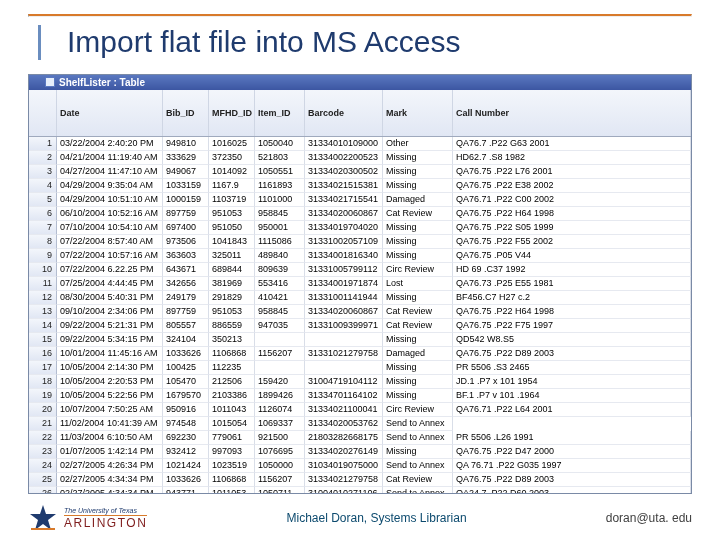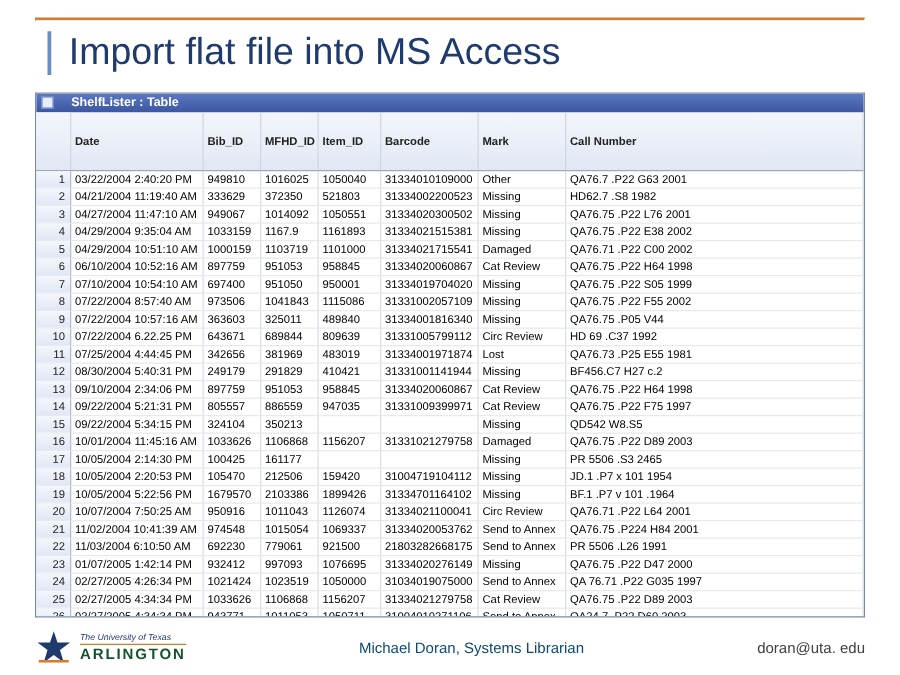--- a/index.html
+++ b/index.html
@@ -22,41 +22,41 @@
   .rule-top {
     border-top: 2px solid #d87a2b;
     margin: 0 0 8px 0;
   }
   .title {
     color: #1f3b6e;
     font-size: 30px;
     font-weight: 400;
     margin: 0 0 8px 10px;
     border-left: 3px solid #6a8dbf;
-    padding-left: 14px;
+    padding-left: 26px;
     line-height: 1.15;
   }
   .table-shell {
     border: 1px solid #7a8aa6;
     flex: 1 1 auto;
     display: flex;
     flex-direction: column;
     font-size: 9px;
     overflow: hidden;
     margin-top: 6px;
   }
   .shell-bar {
     background: linear-gradient(to bottom, #5a78c0, #3c56a2);
     color: #ffffff;
-    padding: 2px 4px;
+    padding: 2px 16px;
     font-size: 10px;
     font-weight: bold;
     display: flex;
     align-items: center;
-    gap: 12px;
+    gap: 2px;
   }
   .shell-bar .sq {
     width: 10px; height: 10px;
     background: #e6eefb;
     border: 1px solid #5a78c0;
     box-sizing: border-box;
     margin-right: 2px;
   }
   .thead, .row {
     display: grid;
@@ -116,23 +116,23 @@
   .logo-star svg { display:block; }
   .subtitle-block {
     display: flex;
     flex-direction: column;
     font-size: 7px;
     line-height: 1;
   }
   .subtitle-block .line1 { color: #1f3b6e; font-style: italic; }
   .subtitle-block .line2 {
     font-size: 12px;
-    font-weight: bold;
+    font-weight: normal;
     letter-spacing: 1.5px;
-    color: #14532d;
+    color: #7f1d1d;
     border-top: 1px solid #d87a2b;
     margin-top: 1px;
     padding-top: 1px;
     text-align: right;
   }
   .footer-center {
     color: #0c4a6e;
     font-size: 12px;
   }
   .footer-right {
@@ -261,21 +261,21 @@
           <div>809639</div>
           <div>31331005799112</div>
           <div>Circ Review</div>
           <div>HD 69 .C37 1992</div>
         </div>
         <div class="row">
           <div>11</div>
           <div>07/25/2004 4:44:45 PM</div>
           <div>342656</div>
           <div>381969</div>
-          <div>483019</div>
+          <div>553416</div>
           <div>31334001971874</div>
           <div>Lost</div>
           <div>QA76.73 .P25 E55 1981</div>
         </div>
         <div class="row">
           <div>12</div>
           <div>08/30/2004 5:40:31 PM</div>
           <div>249179</div>
           <div>291829</div>
           <div>410421</div>
@@ -320,21 +320,21 @@
           <div>1106868</div>
           <div>1156207</div>
           <div>31331021279758</div>
           <div>Damaged</div>
           <div>QA76.75 .P22 D89 2003</div>
         </div>
         <div class="row">
           <div>17</div>
           <div>10/05/2004 2:14:30 PM</div>
           <div>100425</div>
-          <div>161177</div>
+          <div>112235</div>
           <div></div>
           <div></div>
           <div>Missing</div>
           <div>PR 5506 .S3 2465</div>
         </div>
         <div class="row">
           <div>18</div>
           <div>10/05/2004 2:20:53 PM</div>
           <div>105470</div>
           <div>212506</div>
@@ -364,21 +364,20 @@
           <div>QA76.71 .P22 L64 2001</div>
         </div>
         <div class="row">
           <div>21</div>
           <div>11/02/2004 10:41:39 AM</div>
           <div>974548</div>
           <div>1015054</div>
           <div>1069337</div>
           <div>31334020053762</div>
           <div>Send to Annex</div>
-          <div>QA76.75 .P224 H84 2001</div>
         </div>
         <div class="row">
           <div>22</div>
           <div>11/03/2004 6:10:50 AM</div>
           <div>692230</div>
           <div>779061</div>
           <div>921500</div>
           <div>21803282668175</div>
           <div>Send to Annex</div>
           <div>PR 5506 .L26 1991</div>

